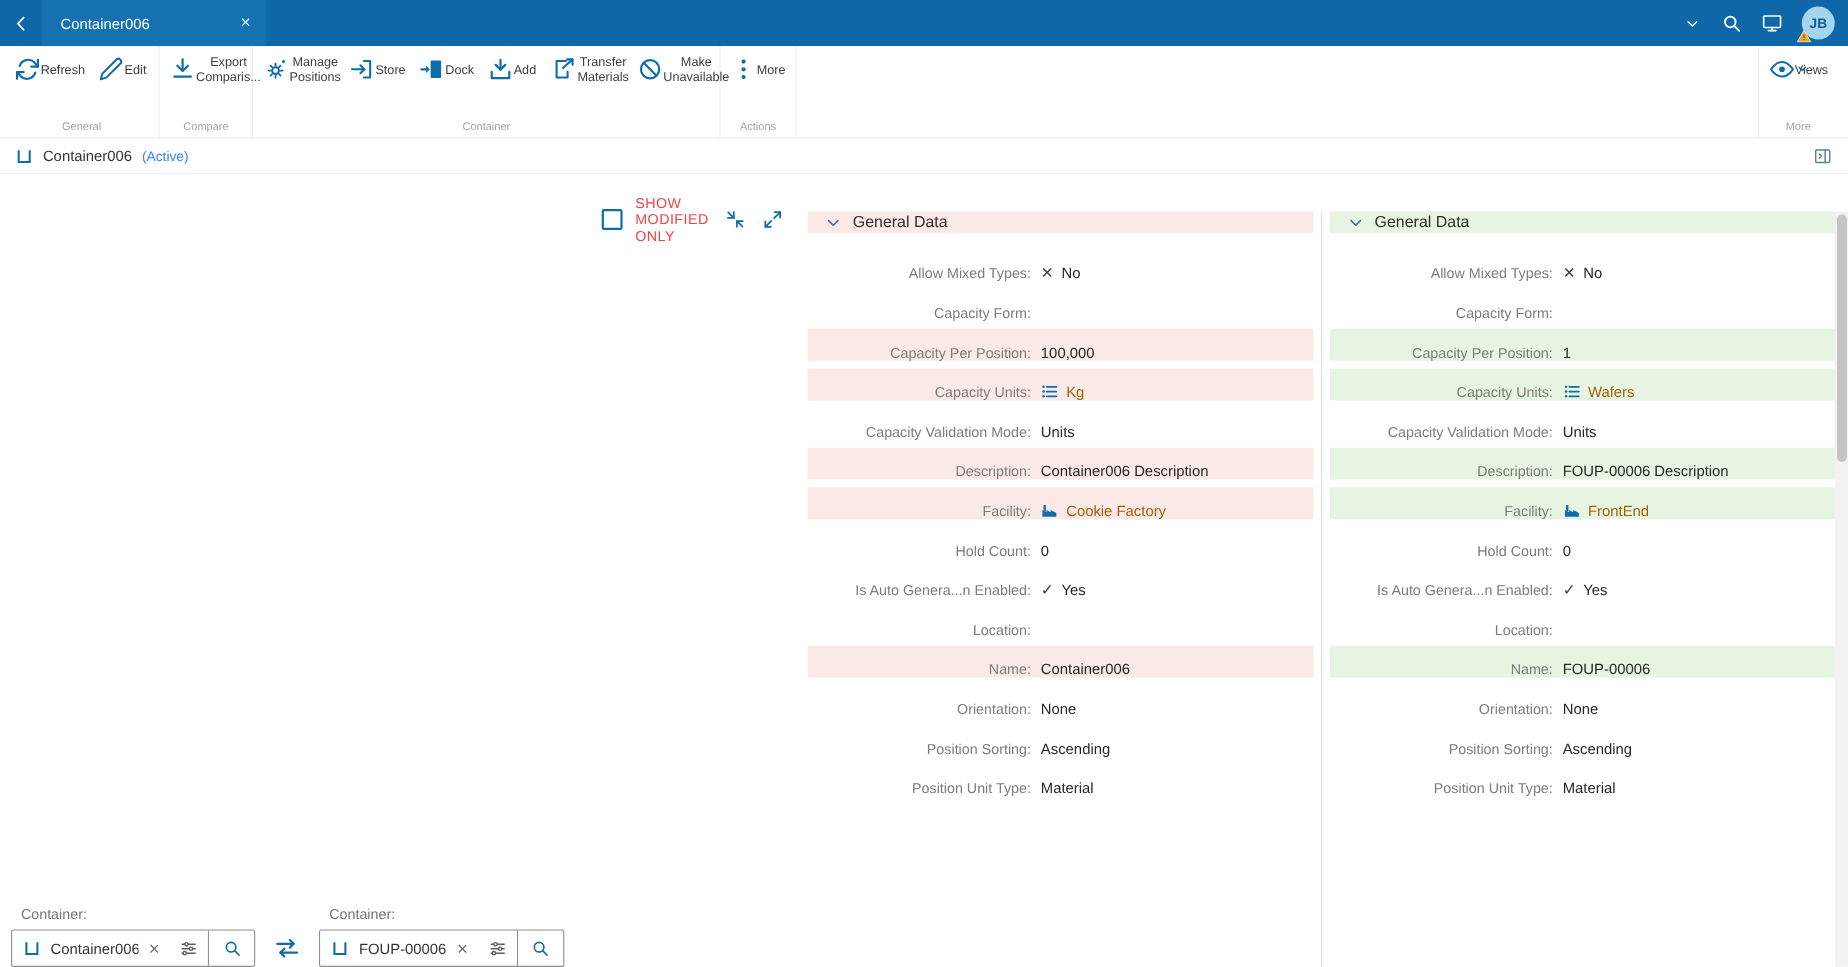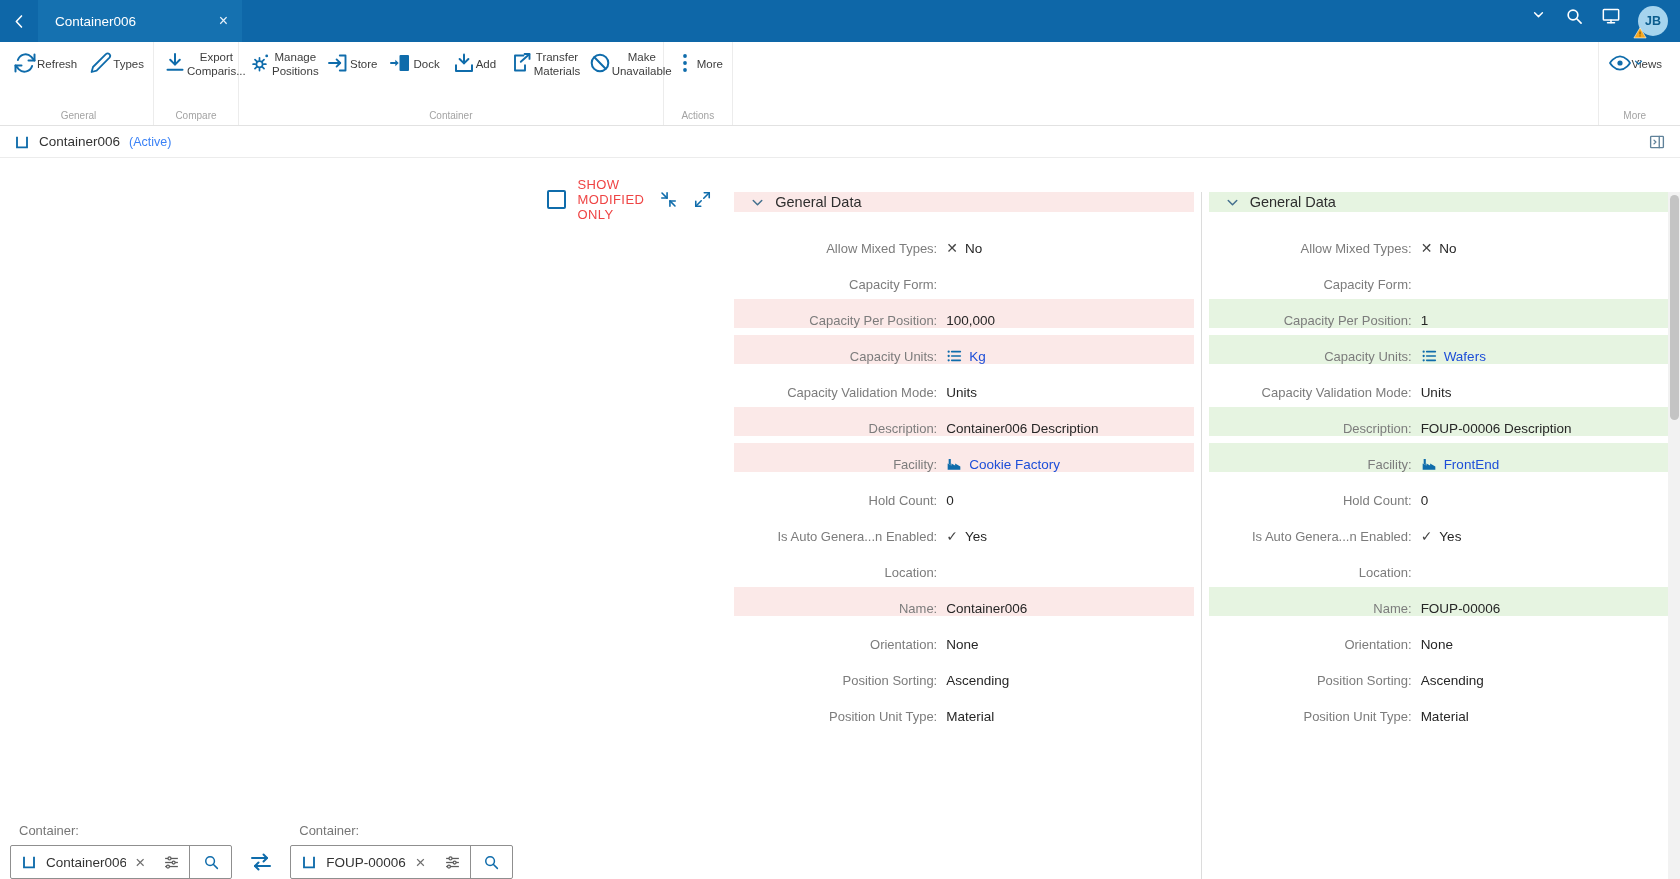--- a/index.html
+++ b/index.html
@@ -8,21 +8,21 @@
   svg{display:block}
   .app{width:1680px;height:879px;display:flex;flex-direction:column;overflow:hidden;background:#fff}
 
   
   .topbar{height:42px;flex:0 0 42px;background:#0e67a8;display:flex;align-items:center;color:#fff}
   .back-btn{width:38px;height:42px;display:flex;align-items:center;justify-content:center;cursor:pointer}
   .back-btn svg{width:19px;height:19px}
   .tab{width:204px;height:42px;background:#1571b0;display:flex;align-items:center;padding:0 10px 0 17px}
   .tab-title{font-size:13.5px;flex:1;white-space:nowrap;overflow:hidden}
   .tab-close{font-size:16px;color:#eaf3fb;cursor:pointer;padding:0 4px;line-height:1}
-  .topbar-right{margin-left:auto;display:flex;gap:17px;padding-right:12px}
+  .topbar-right{margin-left:auto;display:flex;align-items:center;gap:17px;padding-right:12px}
   .tb-ic{cursor:pointer;display:flex}
   .tb-ic svg{width:20px;height:20px}
   .tb-ic.caret svg{width:17px;height:17px}
   .avatar{width:30px;height:30px;border-radius:50%;background:#a5d4ee;color:#0b5d8e;font-weight:bold;
     font-size:12.5px;display:flex;align-items:center;justify-content:center;position:relative;cursor:pointer}
   .warn{position:absolute;left:-5px;bottom:-4px;width:14px;height:14px}
   .warn svg{width:14px;height:14px}
 
   
   .toolbar{height:84px;flex:0 0 84px;background:#fff;border-bottom:1px solid #e2e2e2;
@@ -88,21 +88,21 @@
   .sec-title{font-size:14.5px;color:#2e2e2e}
   .panel-body{padding-top:15px}
   .field-row{height:29px;margin-bottom:7px;display:flex;align-items:flex-end}
   .removed .field-row.hl{background:#fbe9e8}
   .added .field-row.hl{background:#e6f4e1}
   .f-label{width:212px;flex:0 0 212px;text-align:right;padding-right:9px;font-size:13px;color:#7c7c7c;white-space:nowrap}
   .f-value{display:flex;align-items:center;gap:7px;font-size:13.5px;color:#262626;white-space:nowrap}
   .pfx{font-size:14px;color:#454545}
   .vicon{display:flex}
   .vicon svg{width:16px;height:16px}
-  .vlink{color:#1d4ed8;cursor:pointer}
+  .vlink{color:#a16207;cursor:pointer}
 
   .vscrollbar{position:absolute;top:0;right:0;bottom:0;width:12px;background:#f2f2f2;cursor:pointer}
   .vthumb{position:absolute;top:3px;left:1.5px;width:9px;height:225px;background:#c4c4c4;border-radius:5px;cursor:grab}
 </style>
 </head>
 <body>
 
 <div class="app">
 
   <header class="topbar">
@@ -159,21 +159,21 @@
               </svg>
             </span>
             <span class="tb-btn-label">Refresh</span>
           </div>
           <div class="tb-btn">
             <span class="tbi">
               <svg viewBox="0 0 24 24" fill="none" stroke="#0f6cab" stroke-width="1.8" stroke-linecap="round" stroke-linejoin="round">
                 <path d="M16.9 3.1a2.55 2.55 0 0 1 3.6 3.6L7.6 19.6 2.6 21l1.4-5L16.9 3.1z"></path>
               </svg>
             </span>
-            <span class="tb-btn-label">Types</span>
+            <span class="tb-btn-label">Edit</span>
           </div>
         </div>
         <div class="tb-group-label">General</div>
       </div>
       <div class="tb-group">
         <div class="tb-btnrow">
           <div class="tb-btn">
             <span class="tbi">
               <svg viewBox="0 0 24 24" fill="none" stroke="#0f6cab" stroke-width="2" stroke-linecap="round" stroke-linejoin="round">
                 <line x1="12" y1="3" x2="12" y2="13.2"></line>

